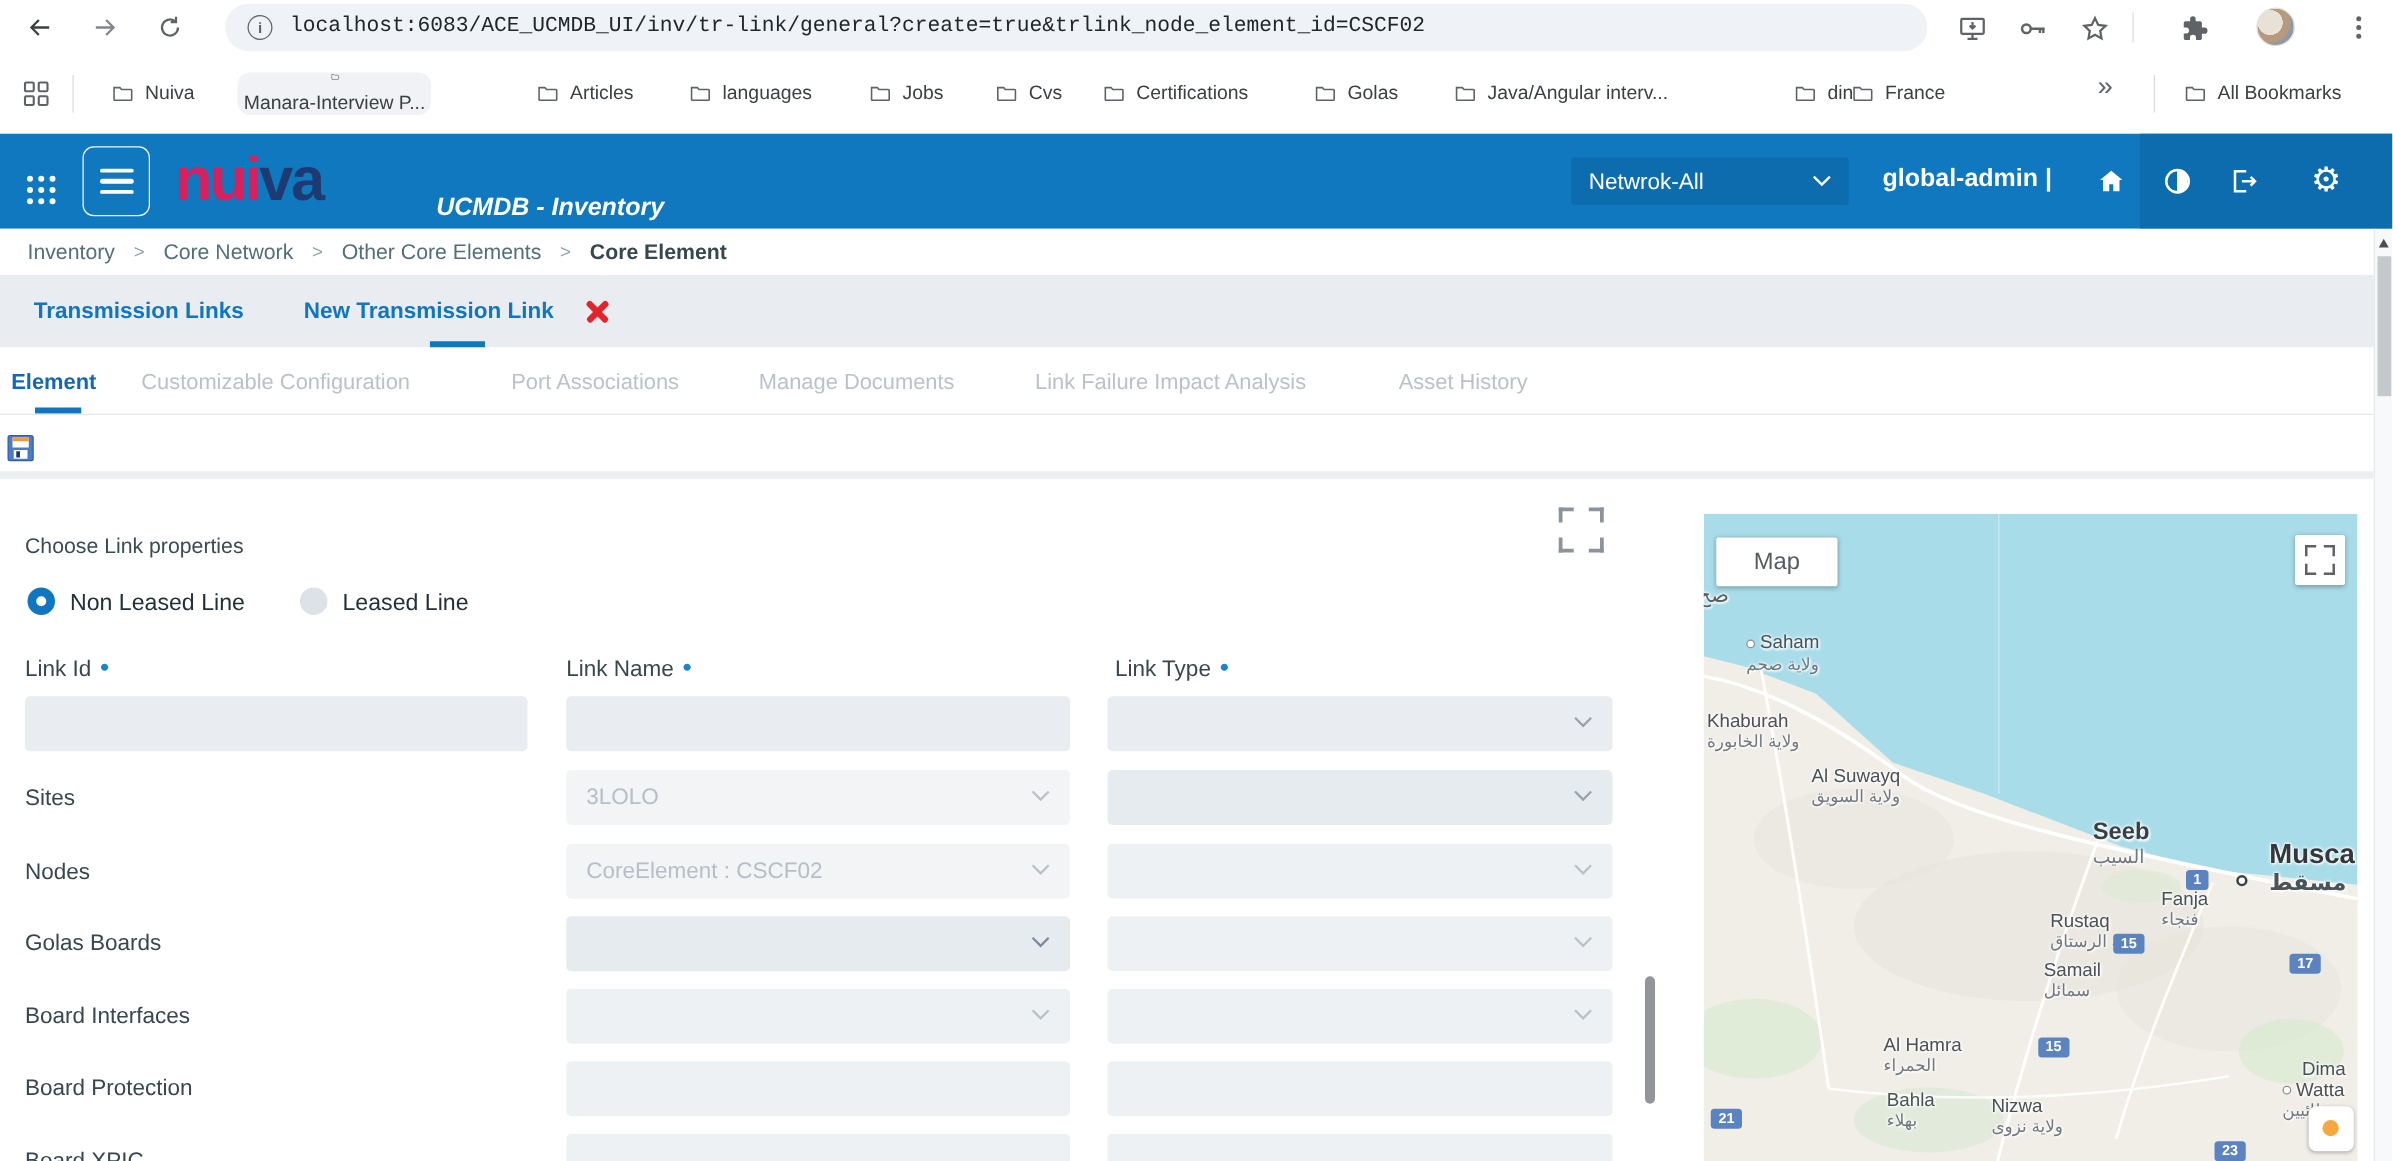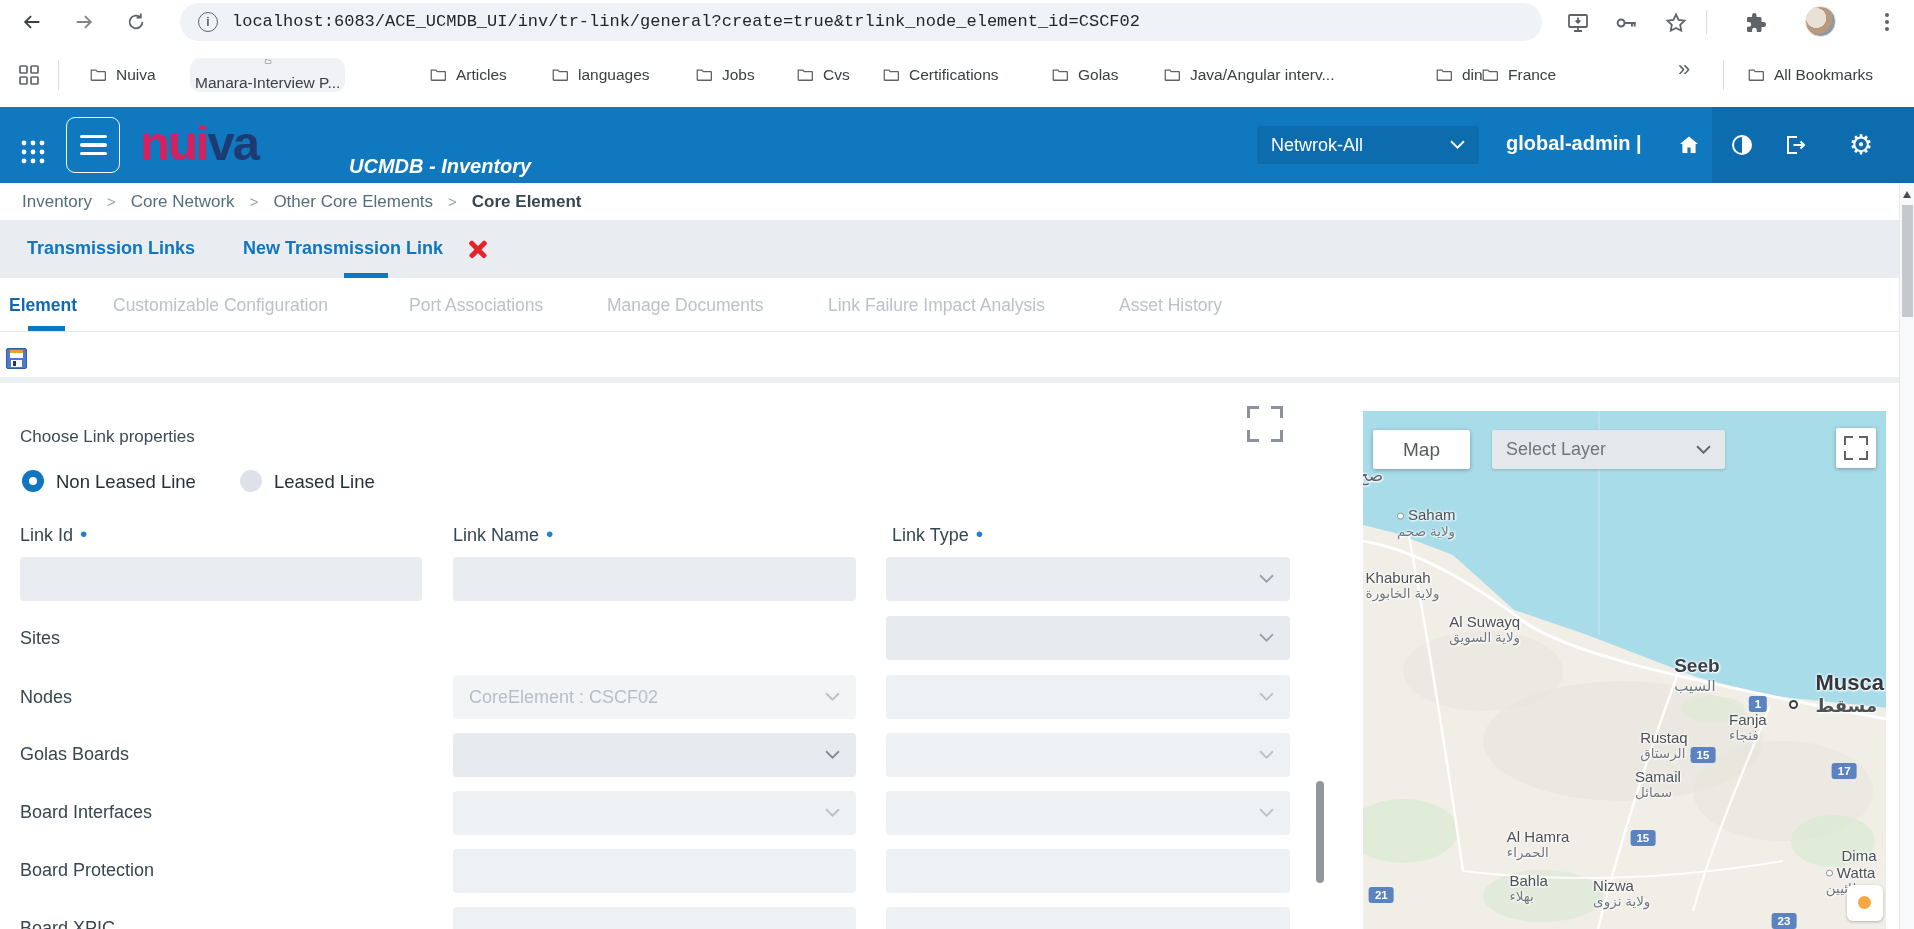--- a/index.html
+++ b/index.html
@@ -384,20 +384,26 @@
 
   <div class="box b1" style="left:20px;top:557px;width:402px"></div>
   <div class="box b1" style="left:453px;top:557px;width:403px"></div>
   <div class="box b1" style="left:886px;top:557px;width:404px">
     <span class="chev c-mid"><svg width="15" height="10" viewBox="0 0 14 9">
           <path d="M1 1l6 6 6-6" fill="none" stroke="currentColor" stroke-width="1.7"></path>
         </svg></span>
   </div>
 
   <div class="flabel" style="left:20px;top:626px">Sites</div>
+  <div class="box b2" style="left:453px;top:616px;width:403px">
+    <span class="boxval">3LOLO</span>
+    <span class="chev c-light"><svg width="15" height="10" viewBox="0 0 14 9">
+          <path d="M1 1l6 6 6-6" fill="none" stroke="currentColor" stroke-width="1.7"></path>
+        </svg></span>
+  </div>
   <div class="box b3" style="left:886px;top:616px;width:404px">
     <span class="chev c-mid"><svg width="15" height="10" viewBox="0 0 14 9">
           <path d="M1 1l6 6 6-6" fill="none" stroke="currentColor" stroke-width="1.7"></path>
         </svg></span>
   </div>
 
   <div class="flabel" style="left:20px;top:685px">Nodes</div>
   <div class="box b2" style="left:453px;top:675px;width:403px">
     <span class="boxval">CoreElement : CSCF02</span>
     <span class="chev c-light"><svg width="15" height="10" viewBox="0 0 14 9">
@@ -526,26 +532,20 @@
         <div class="shield" style="left: 92%; top: 69.5%;">17</div>
         <div class="shield" style="left: 53.5%; top: 82.5%;">15</div>
         <div class="shield" style="left: 3.5%; top: 93.5%;">21</div>
         <div class="shield" style="left: 80.5%; top: 98.5%;">23</div>
       </div>
     <div class="mmark"></div>
     <div class="pegbox">
         <span class="pegdot"></span>
       </div>
     <div class="mapbtn">Map</div>
-    <div class="layersel">
-      <span>Select Layer</span>
-      <svg width="15" height="10" viewBox="0 0 14 9">
-          <path d="M1 1l6 6 6-6" fill="none" stroke="#5f6368" stroke-width="1.7"></path>
-        </svg>
-    </div>
     <div class="mapfs">
       <span class="corner c-tl"></span>
         <span class="corner c-tr"></span>
         <span class="corner c-bl"></span>
         <span class="corner c-br"></span>
     </div>
   </div>
 
   <div class="pagesb">
     <div class="sb-up"></div>

